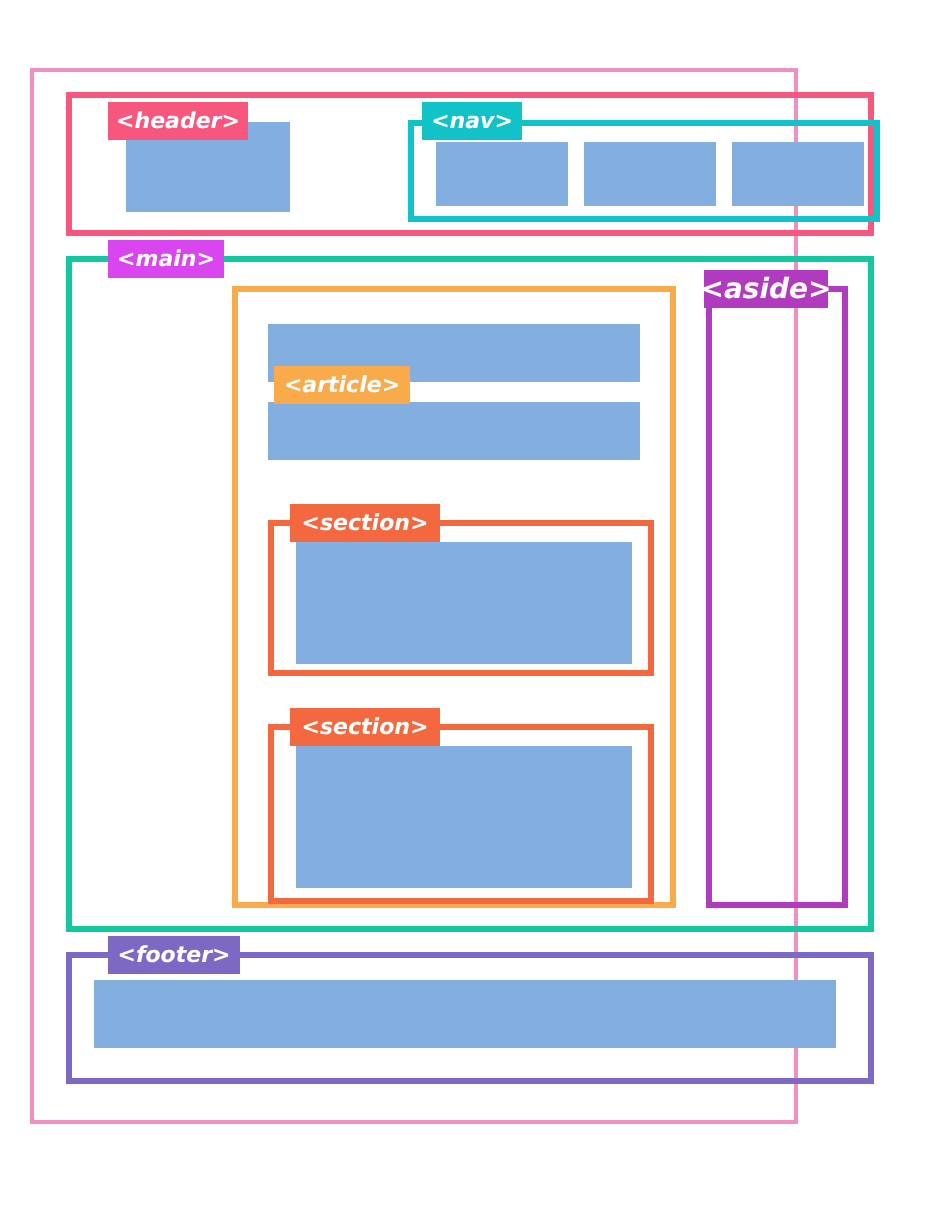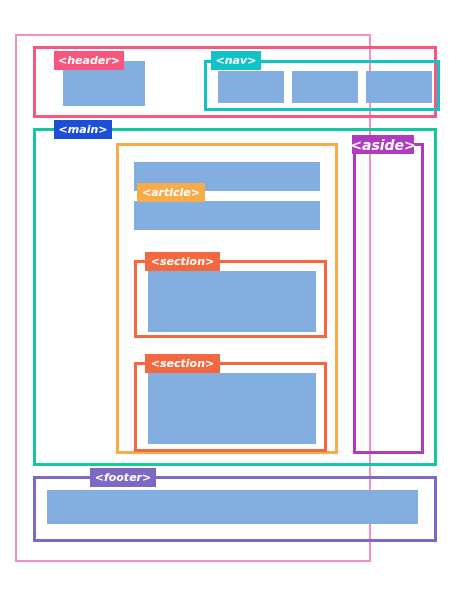--- a/index.html
+++ b/index.html
@@ -9,21 +9,21 @@
     height: 603px;
     background: #ffffff;
     font-family: "DejaVu Sans", sans-serif;
   }
 
   
   #page-frame {
     position: absolute;
     left: 15px;
     top: 34px;
-    width: 356px;
+    width: 384px;
     height: 528px;
     border: 2px solid #ef8fc4;
     background: #ffffff;
   }
 
   
   .box {
     position: absolute;
     background: transparent;
   }
@@ -55,26 +55,26 @@
   #main-box    { left: 16px;  top: 92px;  width: 404px; height: 338px; border: 3px solid #11c8a0; }
   #article-box { left: 80px;  top: 12px;  width: 222px; height: 311px; border: 3px solid #f9ab4c; }
   #aside-box   { left: 317px; top: 12px;  width: 71px;  height: 311px; border: 3px solid #b13bbf; }
   #section1-box{ left: 15px;  top: 114px; width: 193px; height: 78px;  border: 3px solid #f4683f; }
   #section2-box{ left: 15px;  top: 216px; width: 193px; height: 90px;  border: 3px solid #f4683f; }
   #footer-box  { left: 16px;  top: 440px; width: 404px; height: 66px;  border: 3px solid #7d68c4; }
 
   
   #tag-header  { left: 18px;  top: 2px;   width: 70px; height: 19px; background: #f7577c; font-size: 11px; }
   #tag-nav     { left: 4px;   top: -12px; width: 50px; height: 19px; background: #12c2c9; font-size: 11px; }
-  #tag-main    { left: 18px;  top: -11px; width: 58px; height: 19px; background: #1d4ed8; font-size: 11px; }
+  #tag-main    { left: 18px;  top: -11px; width: 58px; height: 19px; background: #d946ef; font-size: 11px; }
   #tag-article { left: 18px;  top: -11px; width: 68px; height: 19px; background: #f9ab4c; font-size: 11px; margin-top: 48px; }
   #tag-aside   { left: -4px;  top: -11px; width: 62px; height: 19px; background: #b13bbf; font-size: 14px; }
   #tag-sec1    { left: 8px;   top: -11px; width: 75px; height: 19px; background: #f4683f; font-size: 11px; }
   #tag-sec2    { left: 8px;   top: -11px; width: 75px; height: 19px; background: #f4683f; font-size: 11px; }
-  #tag-footer  { left: 18px;  top: -11px; width: 66px; height: 19px; background: #7d68c4; font-size: 11px; margin-left: 36px; }
+  #tag-footer  { left: 18px;  top: -11px; width: 66px; height: 19px; background: #7d68c4; font-size: 11px; }
 
   
   #header-block   { left: 27px; top: 12px; width: 82px;  height: 45px; }
   #nav-block-1    { left: 11px; top: 8px;  width: 66px;  height: 32px; }
   #nav-block-2    { left: 85px; top: 8px;  width: 66px;  height: 32px; }
   #nav-block-3    { left: 159px;top: 8px;  width: 66px;  height: 32px; }
   #article-block-1{ left: 15px; top: 16px; width: 186px; height: 29px; }
   #article-block-2{ left: 15px; top: 55px; width: 186px; height: 29px; }
   #section1-block { left: 11px; top: 8px;  width: 168px; height: 61px; }
   #section2-block { left: 11px; top: 8px;  width: 168px; height: 71px; }

